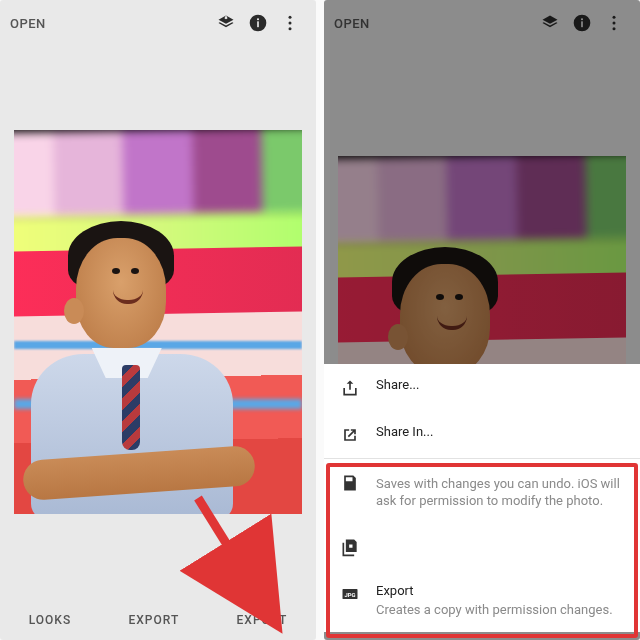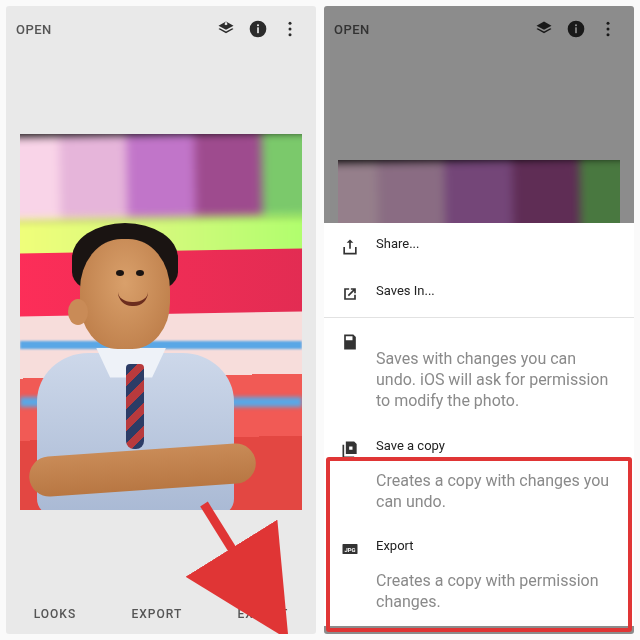--- a/index.html
+++ b/index.html
@@ -1,17 +1,17 @@
 <!DOCTYPE html>
 <html><head>
 <meta charset="utf-8">
 <style>
   * { box-sizing: border-box; margin: 0; padding: 0; font-family: -apple-system, Roboto, Arial, sans-serif; }
   body { background: #fafafa; width: 640px; height: 640px; overflow: hidden; }
-  .canvas { position: relative; width: 640px; height: 640px; display: flex; gap: 8px; padding: 6px; }
+  .canvas { position: relative; width: 640px; height: 640px; display: flex; gap: 8px; }
   .phone { position: relative; flex: 1; background: #e9e9e9; border-radius: 3px; display: flex; flex-direction: column; overflow: hidden; }
   .topbar { height: 46px; display: flex; align-items: center; padding: 0 10px; }
   .open-label { font-size: 13px; letter-spacing: 0.5px; color: #555; font-weight: 500; }
   .spacer { flex: 1; }
   .icon-btn { width: 32px; height: 32px; display: flex; align-items: center; justify-content: center; color: #2b2b2b; cursor: pointer; }
   .icon-btn svg { width: 20px; height: 20px; fill: currentColor; }
   .photo-area { flex: 1; display: flex; align-items: center; justify-content: center; padding: 20px 14px 10px; }
   .photo { width: 100%; aspect-ratio: 3/4; max-height: 420px; position: relative; overflow: hidden; background: #000; }
   
   .bg-stripe { position: absolute; left: -10%; right: -10%; transform: rotate(-1deg); }
@@ -37,21 +37,21 @@
   .tab { font-size: 12px; letter-spacing: 1px; color: #555; font-weight: 500; margin-top: 12px; }
 
   
   .overlay { position: absolute; inset: 0; background: rgba(0,0,0,0.40); }
   .sheet { position: absolute; left: 0; right: 0; bottom: 8px; background: #ffffff; display: flex; flex-direction: column; }
   .sheet-item { display: flex; align-items: flex-start; gap: 16px; padding: 13px 16px; cursor: pointer; }
   .sheet-item .sicon { width: 20px; height: 20px; flex-shrink: 0; color:#333; margin-top:1px;}
   .sheet-item .sicon svg { width:20px; height:20px; fill: currentColor; }
   .sheet-item .txt { display:flex; flex-direction:column; }
   .sheet-item .title { font-size: 13px; color:#222; }
-  .sheet-item .sub { font-size: 16px; color:#8a8a8a; line-height:1.3; margin-top:18px; }
+  .sheet-item .sub { font-size: 13px; color:#8a8a8a; line-height:1.3; margin-top:4px; }
   .divider { height:1px; background:#e2e2e2; margin:0; }
   .highlight-box { position:absolute; border:4px solid #e03535; border-radius:3px; pointer-events:none; }
 
   .arrow { position:absolute; pointer-events:none; }
   .arrow svg { overflow: visible; }
 
   .phone.right .topbar, .phone.right .photo-area { position: relative; z-index: 0; }
   .phone.right .overlay { z-index: 1; }
   .phone.right .sheet { z-index: 2; }
   .phone.right .highlight-box { z-index: 3; }
@@ -191,44 +191,40 @@
             <span class="title">Share...</span>
           </div>
       </div>
       <div class="sheet-item">
         <span class="sicon">
           <svg viewBox="0 0 24 24">
               <path d="M5 5h6v2H7v10h10v-4h2v6H5V5zm8 0h6v6h-2V8.4l-6.3 6.3-1.4-1.4L15.6 7H13V5z"></path>
             </svg>
         </span>
         <div class="txt">
-            <span class="title">Saves In...</span>
+            <span class="title">Share In...</span>
           </div>
       </div>
       <div class="divider"></div>
       <div class="sheet-item">
         <span class="sicon">
           <svg viewBox="0 0 24 24">
               <path d="M5 3h11l3 3v15H5V3zm2 2v5h8V5H7zm5 8a3 3 0 1 1 0 6 3 3 0 0 1 0-6z"></path>
             </svg>
         </span>
         <div class="txt">
           <span class="sub">Saves with changes you can undo. iOS will ask for permission to modify the photo.</span>
         </div>
       </div>
       <div class="sheet-item">
         <span class="sicon">
           <svg viewBox="0 0 24 24">
               <path d="M7 3h10l3 3v12H7V3zm-4 4h2v14h12v2H3V7zm8 2v4h4V9h-4z"></path>
             </svg>
         </span>
-        <div class="txt">
-          <span class="title">Save a copy</span>
-          <span class="sub">Creates a copy with changes you can undo.</span>
-        </div>
       </div>
       <div class="sheet-item">
         <span class="sicon">
           <svg viewBox="0 0 24 24">
               <rect x="3" y="6" width="18" height="12" rx="1"></rect>
               <text x="12" y="15" text-anchor="middle" font-size="7" fill="#fff" font-family="Arial" font-weight="bold">JPG</text>
             </svg>
         </span>
         <div class="txt">
           <span class="title">Export</span>

